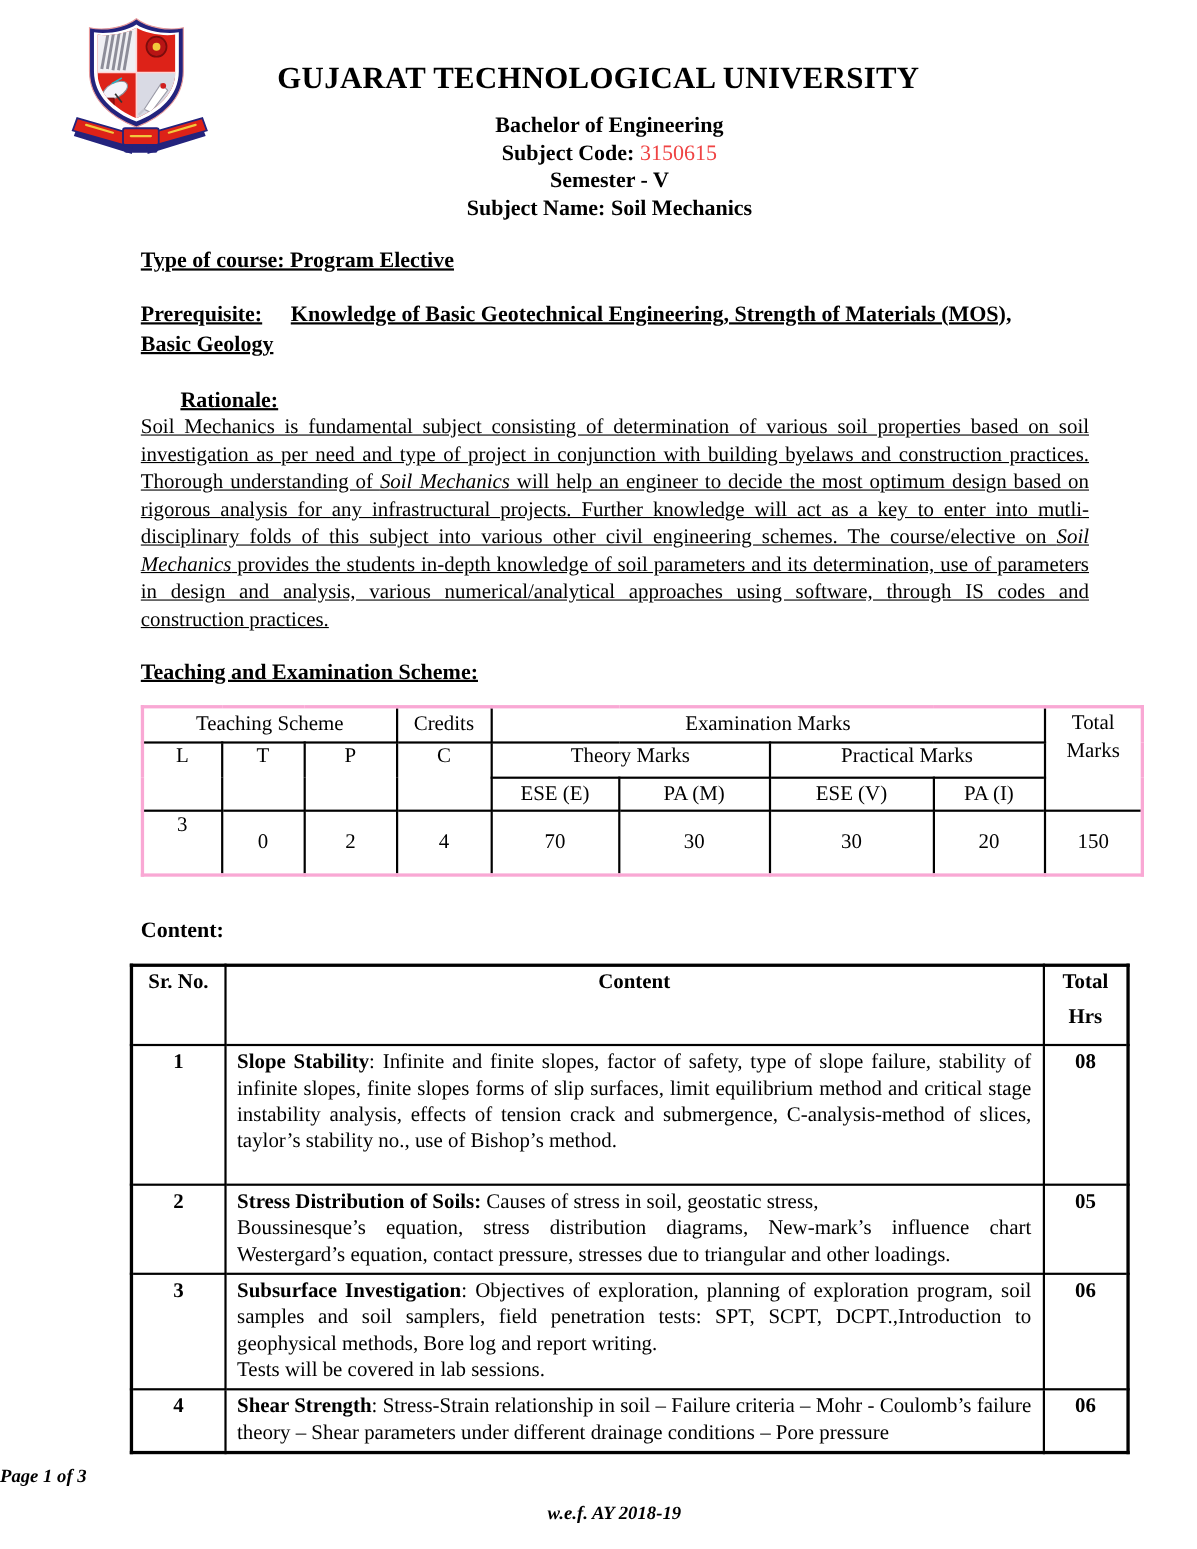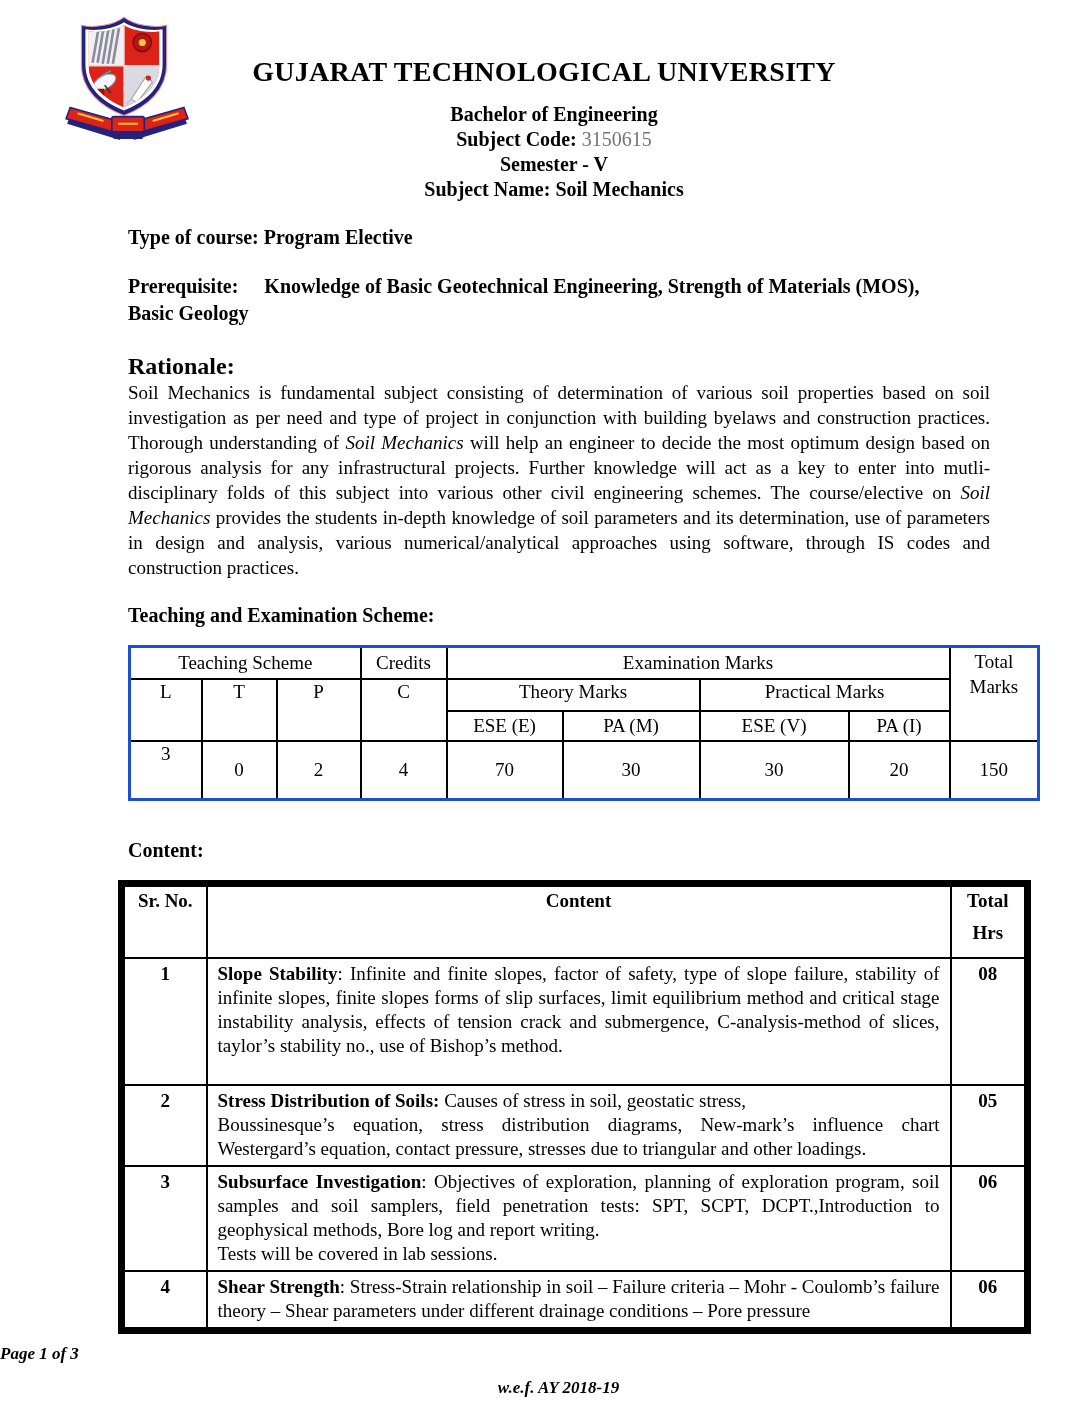--- a/index.html
+++ b/index.html
@@ -10,53 +10,53 @@
   }
   .page { position:relative; width:1088px; height:1408px; overflow:hidden; background:#fff;border-radius:10px; }
 
   
   .logo { position:absolute; left:58px; top:12px; width:132px; height:130px; }
   .doc-title {
     padding-top:56px; text-align:center;
     font-size:28px; font-weight:bold; letter-spacing:0.3px;
   }
   .subhead { margin-top:14px; text-align:center; font-size:20px; font-weight:bold; line-height:25px;margin-left:20px; }
-  .subhead .code { font-weight:normal; color:#737373; }
-
-  
-  .body-col { margin-left:128px; margin-right:98px; } 
+  .subhead .code { font-weight:normal; color:#ef4444; }
+
+  
+  .body-col { margin-left:128px; margin-right:98px;text-decoration:underline; } 
   .type-line { margin-top:24px; font-size:20px; font-weight:bold; }
   .prereq { margin-top:24px; font-size:20px; font-weight:bold; line-height:27px; }
   .prereq-gap { display:inline-block; width:26px; }
-  .rationale-label { margin-top:26px; font-size:24px; font-weight:bold; }
+  .rationale-label { margin-top:26px; font-size:20px; font-weight:bold;margin-left:36px; }
   .rationale-text { font-size:19px; line-height:25px; text-align:justify; }
   .rationale-text .it { font-style:italic; }
   .section-heading { margin-top:24px; font-size:20px; font-weight:bold; }
 
   
   table { border-collapse:collapse; }
   .scheme-table {
     margin-top:18px; margin-left:128px;
     width:909px; font-size:19px; table-layout:fixed;
   }
   .scheme-table td { border:2px solid #000; text-align:center; padding:1px 3px; }
-  .scheme-table { border:3px solid #1d4ed8; }
+  .scheme-table { border:3px solid #f9a8d4; }
   .scheme-table .r1 td { height:28px; }
   .scheme-table .r2 td { height:28px; vertical-align:top; }
   .scheme-table .r3 td { height:26px; }
   .scheme-table .vals td { height:54px; }
   .scheme-table .total-cell { vertical-align:top; line-height:25px; }
   .scheme-table .val-top { vertical-align:top; }
 
   
   .content-heading { margin-top:38px; margin-left:128px; font-size:20px; font-weight:bold; }
   .content-table {
     margin-top:18px; margin-left:118px;
     width:906px; font-size:19px; table-layout:fixed;
-    border:7px solid #000000;
+    border:3px solid #000000;
   }
   .content-table td { border:2px solid #000; vertical-align:top; }
   .content-table .hdr td { height:66px; font-weight:bold; text-align:center; padding-top:3px; }
   .content-table .hdr .hrs2 { margin-top:10px; }
   .content-table .sr { text-align:center; font-weight:bold; padding-top:4px; }
   .content-table .ct { padding:3px 10px 4px 10px;font-family:Liberation Serif, serif; }
   .content-table .ct .jt { text-align:justify; line-height:24px; }
   .content-table .hrs { text-align:center; font-weight:bold; padding-top:4px; }
   .content-table .row-1 td { height:118px; }
   .content-table .row-2 td { height:72px; }

